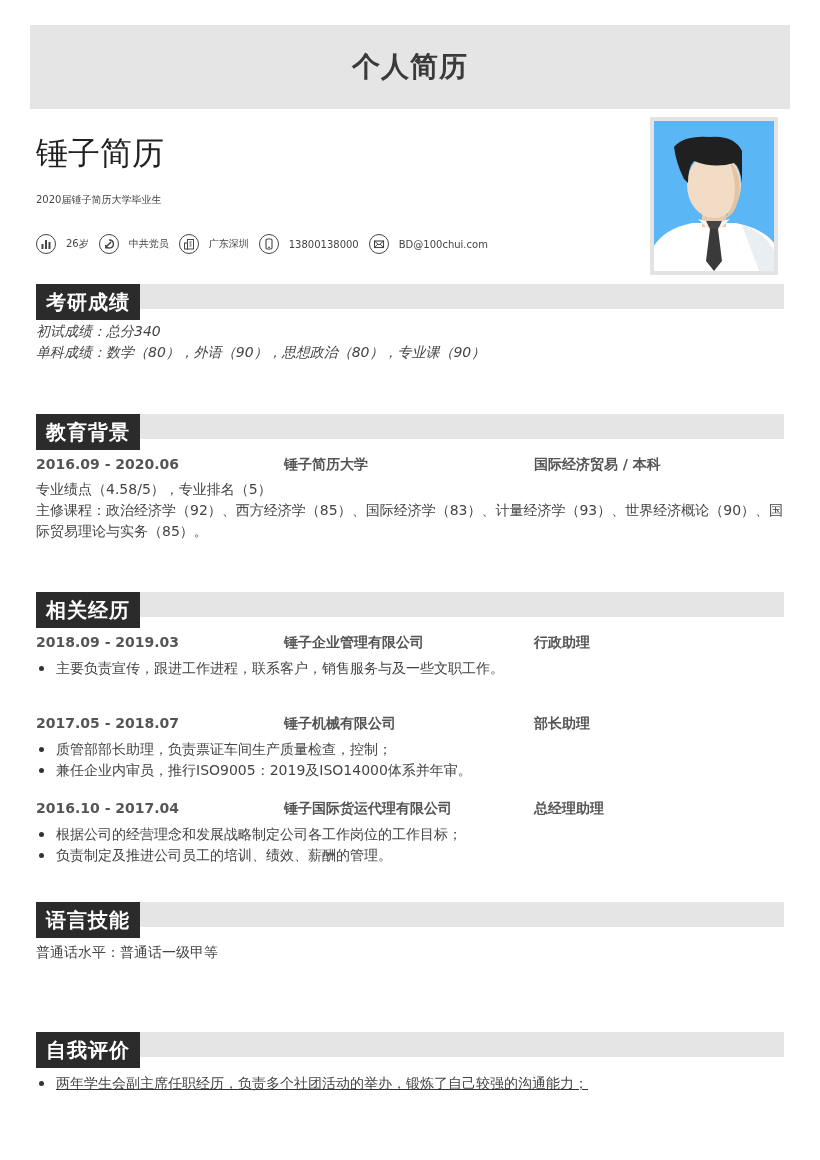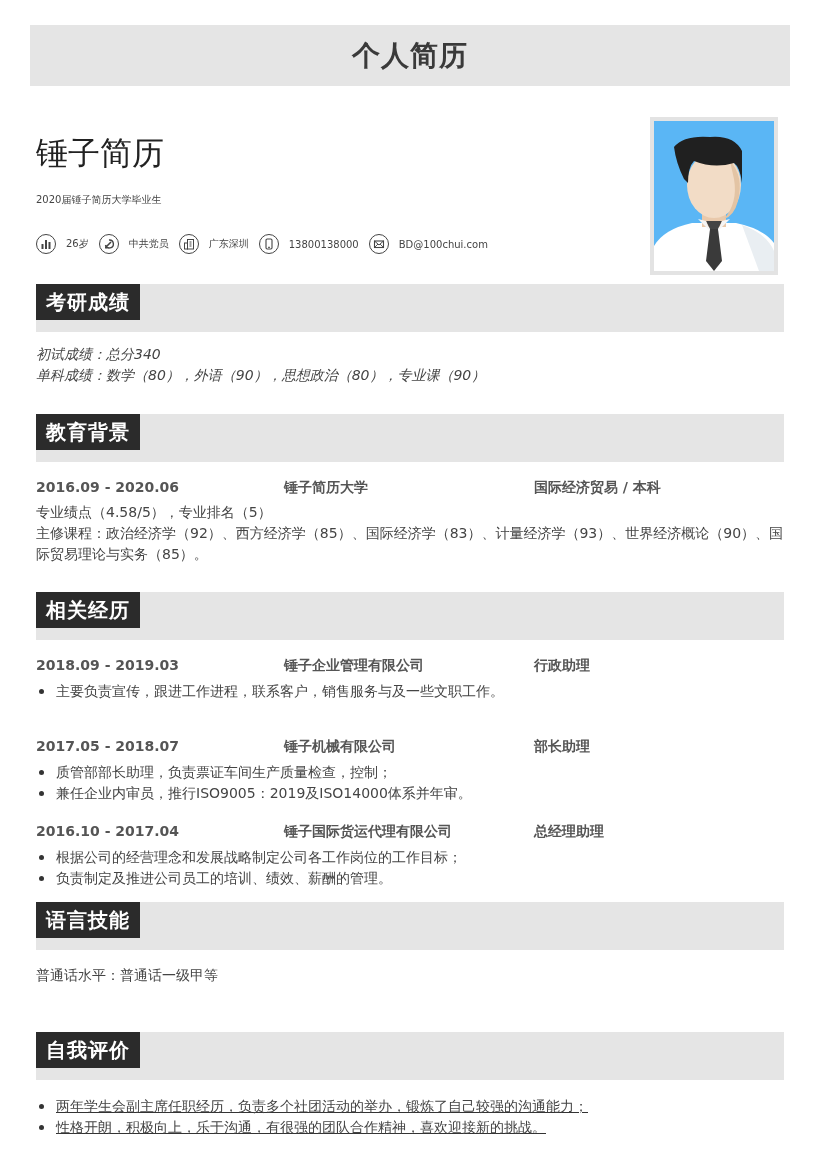--- a/index.html
+++ b/index.html
@@ -6,21 +6,21 @@
     html, body { width: 820px; height: 1160px; background: #ffffff; }
     body {
       font-family: "DejaVu Sans", "Liberation Sans", sans-serif;
       color: #333333;
       position: relative;
       overflow: hidden;
     }
     .page-header {
       position: absolute;
       left: 30px; top: 25px;
-      width: 760px; height: 61px;
+      width: 760px; height: 84px;
       background: #e5e5e5;
       display: flex; align-items: center; justify-content: center;
     }
     .page-header h1 {
       font-size: 28px; font-weight: bold; color: #3a3a3a; letter-spacing: 1px;
     }
     .profile {
       position: absolute; left: 36px; top: 130px; width: 600px;
     }
     .profile .name {
@@ -42,21 +42,21 @@
     .info-icon svg { width: 12px; height: 12px; }
     .photo {
       position: absolute; left: 650px; top: 117px;
       width: 128px; height: 158px;
       border: 4px solid #e3e3e3; background: #5ab6f5; overflow: hidden;
     }
     .photo svg { width: 100%; height: 100%; display: block; }
 
     .section { position: absolute; left: 36px; width: 748px; }
     .section-bar {
-      height: 48px; background: #e5e5e5; position: relative;
+      height: 25px; background: #e5e5e5; position: relative;
     }
     .section-title {
       position: absolute; left: 0; top: 0; height: 36px;
       background: #2b2b2b; color: #ffffff;
       font-size: 20px; font-weight: bold;
       padding: 0 10px; line-height: 36px; letter-spacing: 1px;
     }
     .section-body { font-size: 14px; color: #444444; }
     .line { line-height: 21px; }
     .head-row {
@@ -227,15 +227,14 @@
     <div class="line">普通话水平：普通话一级甲等</div>
   </div>
 </div>
 
 <div class="section" style="top:1032px;text-decoration:underline;">
   <div class="section-bar">
     <div class="section-title">自我评价</div>
   </div>
   <ul class="bullets section-body" style="margin-top:16px;">
     <li>两年学生会副主席任职经历，负责多个社团活动的举办，锻炼了自己较强的沟通能力；</li>
-    <li>性格开朗，积极向上，乐于沟通，有很强的团队合作精神，喜欢迎接新的挑战。</li>
   </ul>
 </div>
 
 </body></html>

